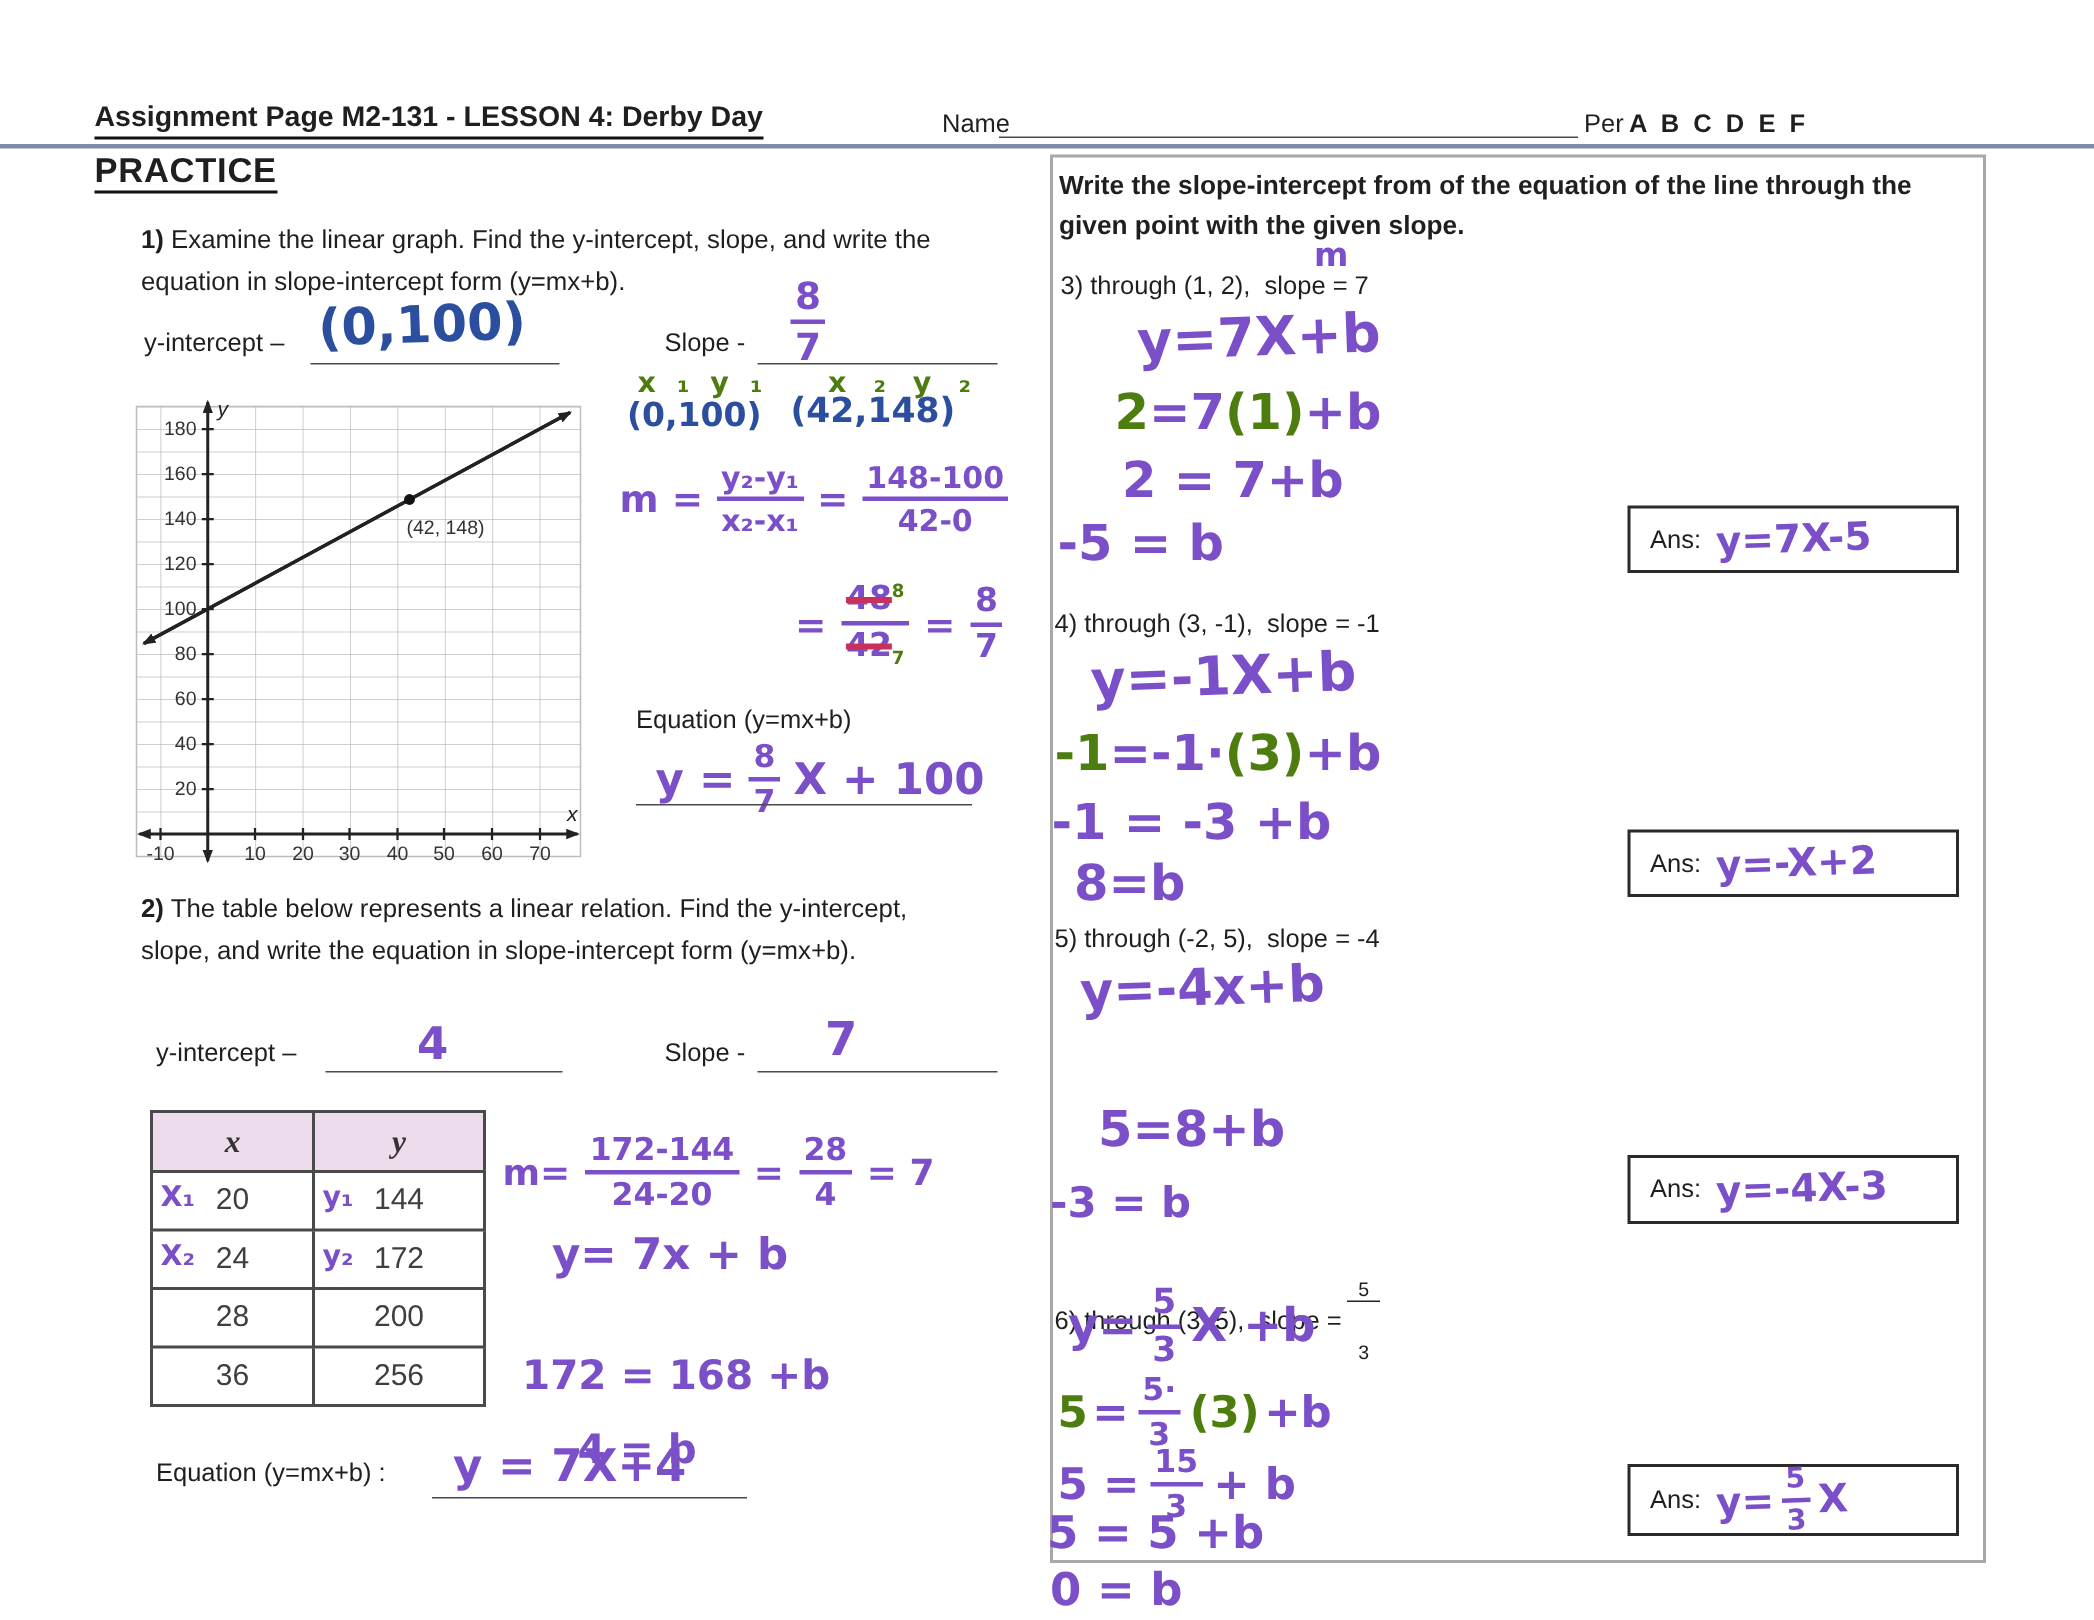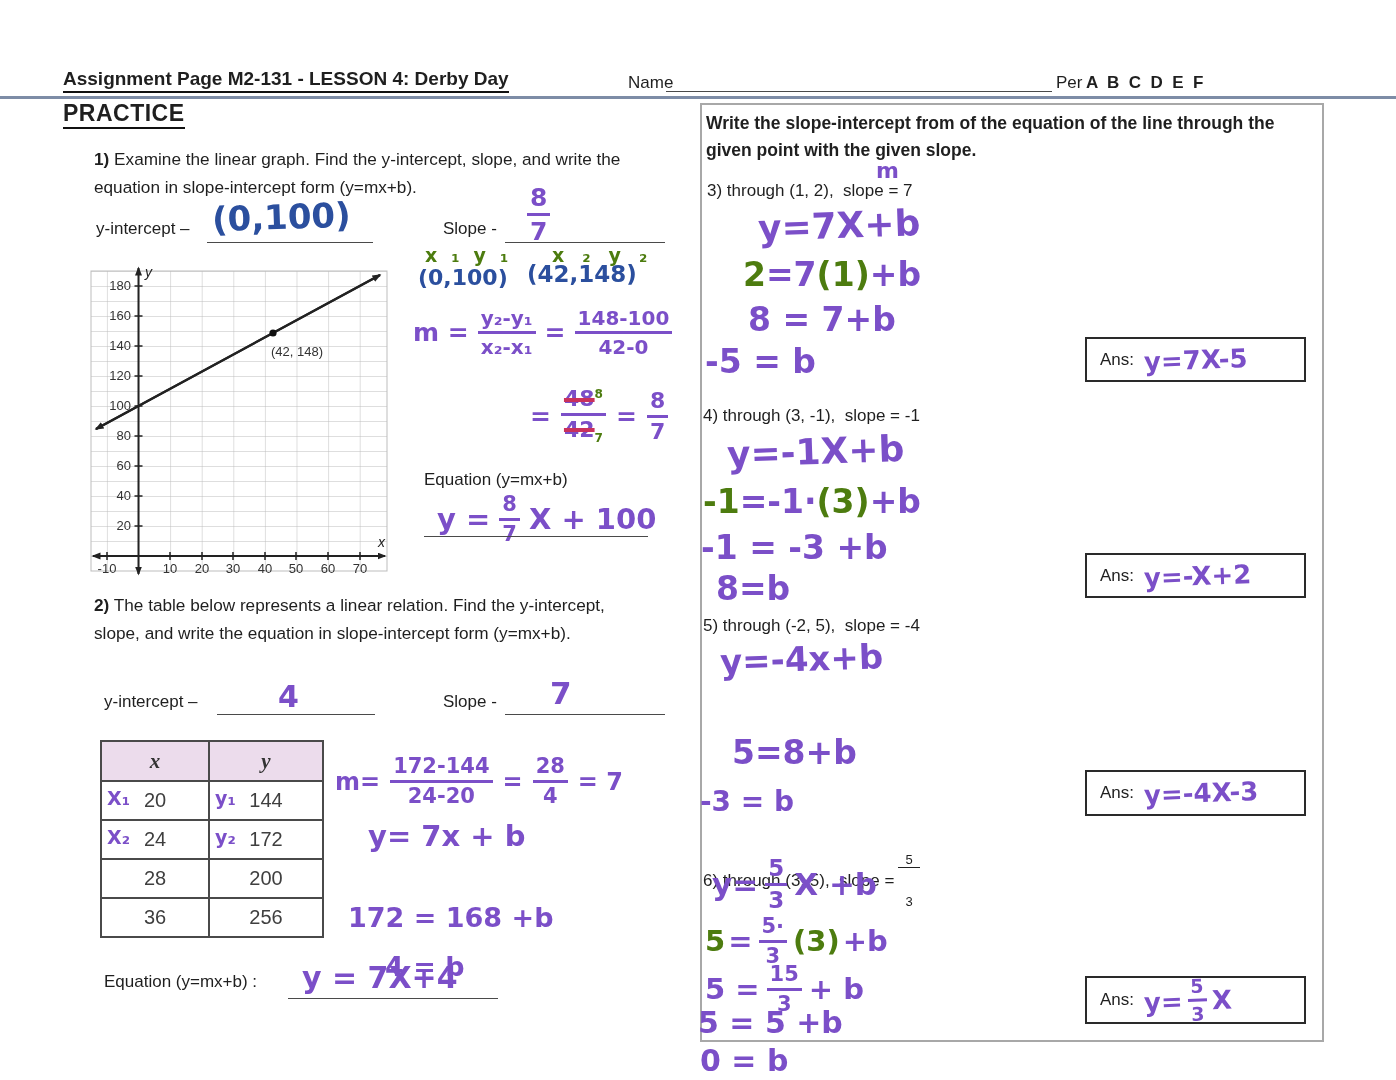--- a/index.html
+++ b/index.html
@@ -223,21 +223,21 @@
 
   <div class="abs panel" style="left:700px;top:103px;width:620px;height:935px;"></div>
   <div class="abs instr" style="left:706px;top:110px;width:592px;">Write the slope-intercept from of the equation of the line through the given point with the given slope.</div>
 
   <span class="abs hw pur" style="left:876px;top:160px;font-size:22px;">m</span>
   <span class="abs lbl" style="left:707px;top:181px;white-space:pre;">3) through (1, 2),  slope = 7</span>
   <div class="abs hw pur tilt" style="left:758px;top:208px;font-size:36px;">y=7X+b</div>
   <div class="abs hw" style="left:743px;top:258px;font-size:33px;">
     <span class="red">2</span><span class="pur">=7</span><span class="red">(1)</span><span class="pur">+b</span>
   </div>
-  <div class="abs hw pur" style="left:748px;top:303px;font-size:33px;">8 = 7+b</div>
+  <div class="abs hw pur" style="left:748px;top:303px;font-size:33px;">2 = 7+b</div>
   <div class="abs hw pur" style="left:705px;top:345px;font-size:33px;">-5 = b</div>
   <div class="abs ansbox" style="left:1085px;top:337px;width:204px;height:41px;">
     <span class="anslabel">Ans:</span>
     <span class="hw pur ansval tilt">y=7X-5</span>
   </div>
 
   <span class="abs lbl" style="left:703px;top:406px;white-space:pre;">4) through (3, -1),  slope = -1</span>
   <div class="abs hw pur tilt" style="left:727px;top:434px;font-size:36px;">y=-1X+b</div>
   <div class="abs hw" style="left:703px;top:485px;font-size:33px;">
     <span class="red">-1</span><span class="pur">=-1·</span><span class="red">(3)</span><span class="pur">+b</span>

